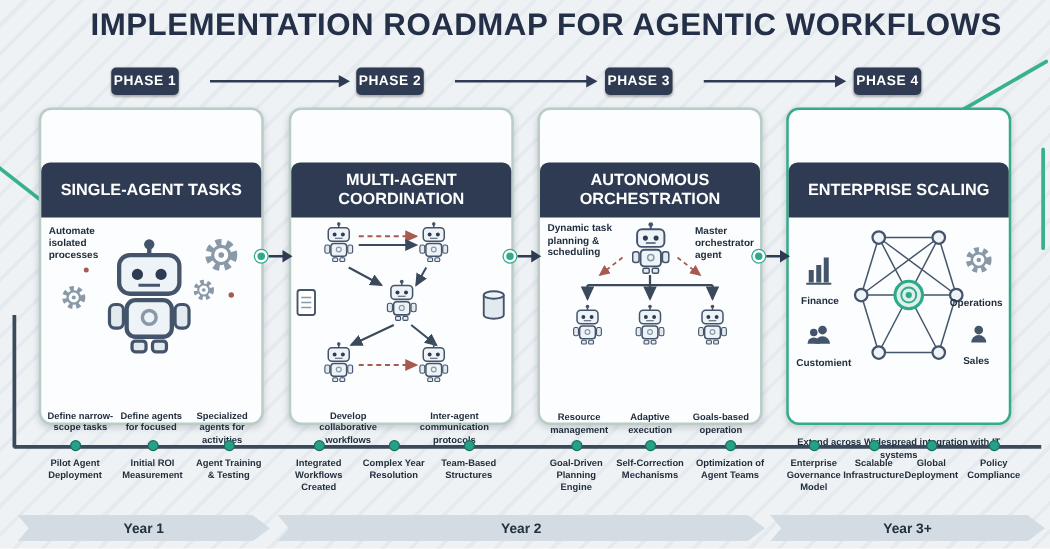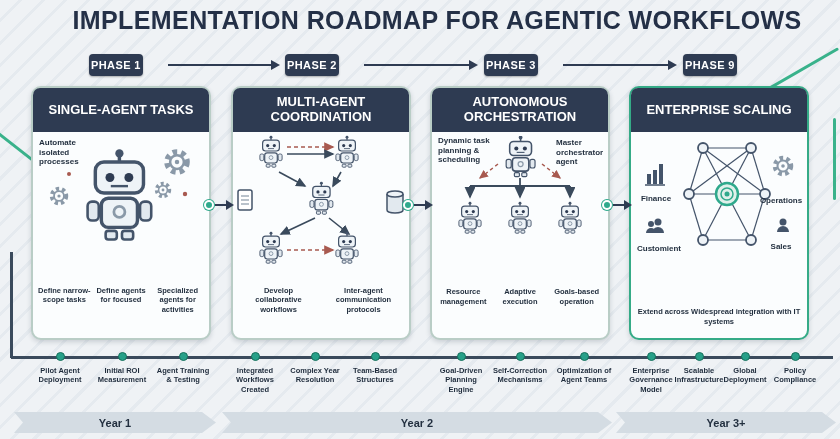--- a/index.html
+++ b/index.html
@@ -17,21 +17,21 @@
     box-shadow:0 1px 2px rgba(0,0,0,.3); }
   .h-arrow{ position:absolute; top:64px; height:2px; background:#2e3b52; z-index:2; }
   .h-arrow::after{ content:""; position:absolute; right:-8px; top:-4px;
     border-left:9px solid #2e3b52; border-top:5px solid transparent; border-bottom:5px solid transparent; }
 
   .card{ position:absolute; top:86px; width:180px; height:254px; background:#fbfdfe;
     border:2px solid #b9cdc6; border-radius:10px; z-index:2; box-shadow:0 2px 5px rgba(30,45,60,.18); }
   .card.hl{ border-color:#35ab87; }
   .card-h{ height:44px; background:#2e3b52; color:#fff; border-radius:7px 7px 0 0;
     display:flex; align-items:center; justify-content:center; text-align:center;
-    font-size:13px; font-weight:700; line-height:1.15; padding:0 8px; }
+    font-size:13px; font-weight:700; line-height:1.15; padding:0 8px;margin-top:42px; }
   .card-b{ position:relative; height:208px; }
 
   .note{ position:absolute; font-size:8px; font-weight:700; color:#1f2c3c; line-height:1.2; z-index:2; }
   .card-f{ position:absolute; left:5px; right:5px; bottom:26px; display:flex; gap:4px; }
   .card-f .fi{ flex:1; font-size:7.5px; font-weight:700; color:#1f2c3c; text-align:center; line-height:1.25; }
   .nodelbl{ position:absolute; font-size:8px; font-weight:700; color:#1f2c3c; text-align:center; z-index:2; }
   .illus{ position:absolute; left:2px; top:0; }
 
   .gdot{ position:absolute; width:10px; height:10px; border-radius:50%; background:#2fa98c;
     border:2px solid #fff; box-shadow:0 0 0 1px #2fa98c; z-index:4; }
@@ -87,21 +87,21 @@
 
   <div class="title">IMPLEMENTATION ROADMAP FOR AGENTIC WORKFLOWS</div>
 
   <div class="decor" style="left:745px;top:72px;width:100px;height:3px;transform:rotate(-30deg)"></div>
   <div class="decor" style="left:-14px;top:148px;width:66px;height:3px;transform:rotate(38deg)"></div>
   <div class="decor" style="left:833px;top:118px;width:3px;height:82px"></div>
 
   <div class="badge" style="left:89px">PHASE 1</div>
   <div class="badge" style="left:285px">PHASE 2</div>
   <div class="badge" style="left:484px">PHASE 3</div>
-  <div class="badge" style="left:683px">PHASE 9</div>
+  <div class="badge" style="left:683px">PHASE 4</div>
   <div class="h-arrow" style="left:168px;width:104px"></div>
   <div class="h-arrow" style="left:364px;width:106px"></div>
   <div class="h-arrow" style="left:563px;width:106px"></div>
 
   <div class="card" style="left:31px">
     <div class="card-h">SINGLE-AGENT TASKS</div>
     <div class="card-b">
       <div class="note" style="left:6px;top:6px;width:58px">Automate isolated processes</div>
       <svg class="illus" width="172" height="140" viewBox="0 0 172 140">
         <use href="#robot" transform="translate(50,18) scale(1.72)"></use>

